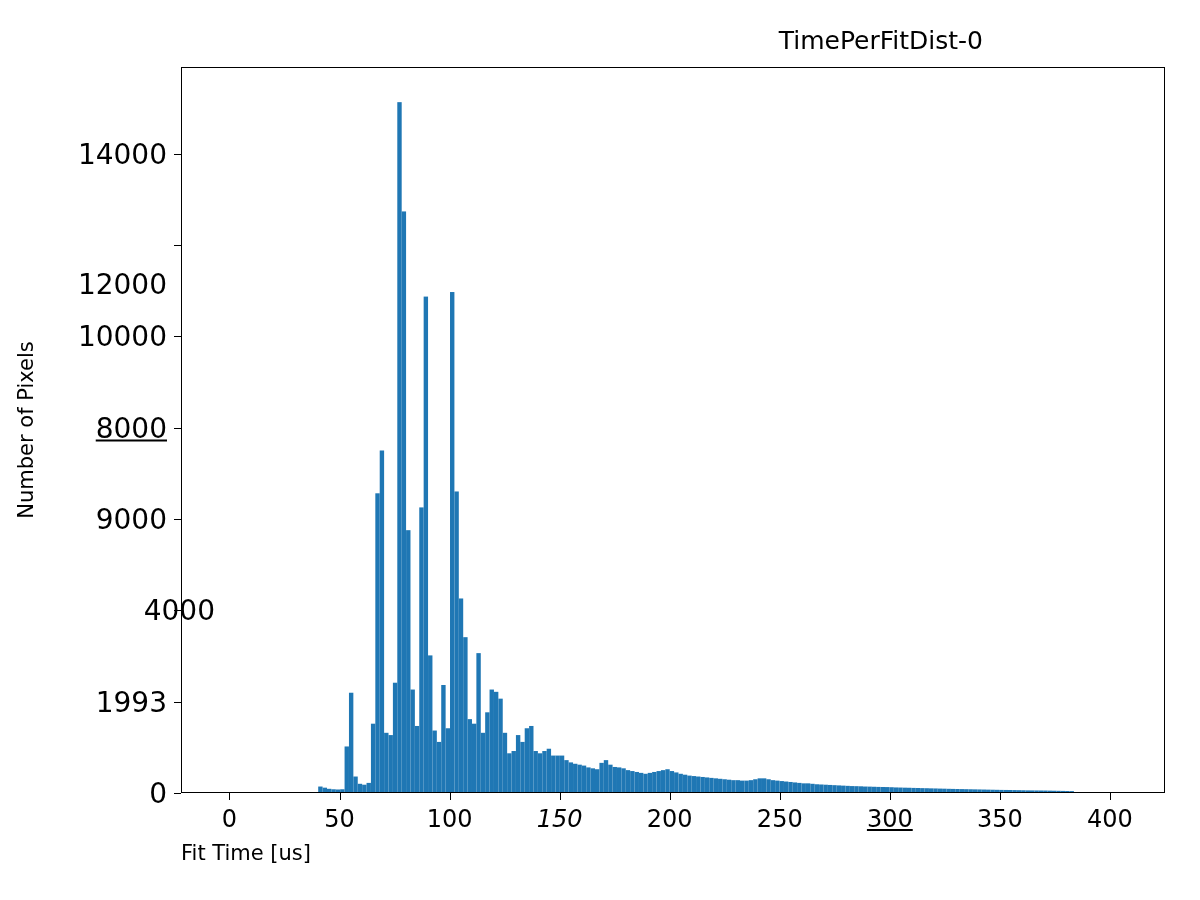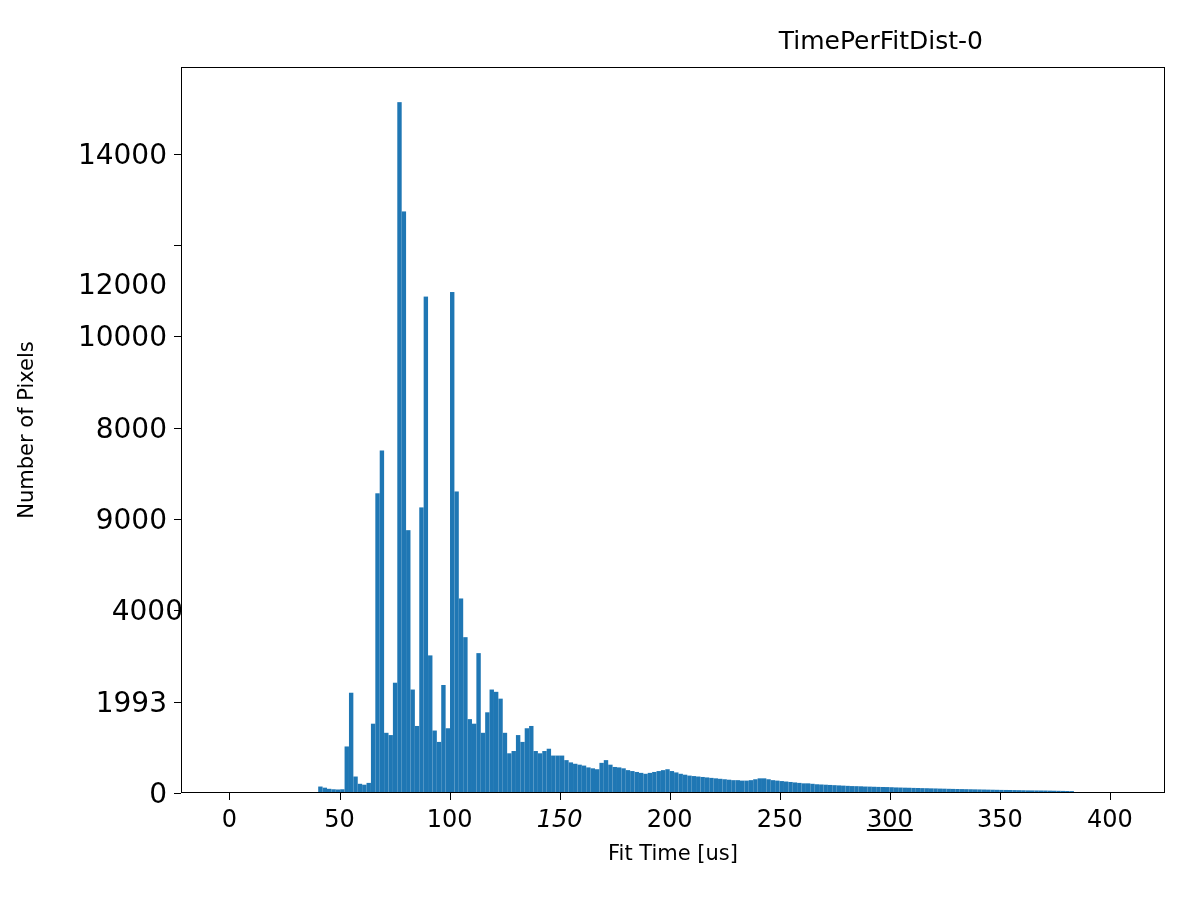--- a/index.html
+++ b/index.html
@@ -80,21 +80,20 @@
     font-size: 28px;
     color: #000000;
     white-space: nowrap;
     text-align: right;
   }
   #xlabel {
     position: absolute;
     left: 181px;
     width: 984px;
     top: 841px;
-    text-align: center;
     font-size: 21px;
     color: #000000;
   }
   #ylabel {
     position: absolute;
     left: 14px;
     top: 430px;
     font-size: 21px;
     color: #000000;
     transform-origin: left top;
@@ -307,25 +306,25 @@
       <div class="xtick-label" style="left:999.90px; top:805px;">350</div>
       <div class="xtick" style="left:1109.97px; top:793px;"></div>
       <div class="xtick-label" style="left:1109.97px; top:805px;">400</div>
     </div>
   <div id="y-axis-ticks">
       <div class="ytick" style="left:174px; top:793.00px;"></div>
       <div class="ytick-label" style="left:0px; width:167px; top:793.00px;">0</div>
       <div class="ytick" style="left:174px; top:701.68px;"></div>
       <div class="ytick-label" style="left:0px; width:167px; top:701.68px;">1993</div>
       <div class="ytick" style="left:174px; top:610.36px;"></div>
-      <div class="ytick-label" style="left:16px; width:167px; top:610.36px;">4000</div>
+      <div class="ytick-label" style="left:0px; width:167px; top:610.36px;padding-left:48px;">4000</div>
       <div class="ytick" style="left:174px; top:519.04px;"></div>
       <div class="ytick-label" style="left:0px; width:167px; top:519.04px;">9000</div>
       <div class="ytick" style="left:174px; top:427.72px;"></div>
-      <div class="ytick-label" style="left:0px; width:167px; top:427.72px;">8000</div>
+      <div class="ytick-label" style="left:0px; width:167px; top:427.72px;text-decoration:underline;">8000</div>
       <div class="ytick" style="left:174px; top:336.40px;"></div>
       <div class="ytick-label" style="left:0px; width:167px; top:336.40px;">10000</div>
       <div class="ytick" style="left:174px; top:245.08px;"></div>
       <div class="ytick-label" style="left:0px; width:167px; top:245.08px;margin-top:39px;">12000</div>
       <div class="ytick" style="left:174px; top:153.75px;"></div>
       <div class="ytick-label" style="left:0px; width:167px; top:153.75px;">14000</div>
     </div>
 
   <div id="xlabel">Fit Time [us]</div>
   <div id="ylabel">Number of Pixels</div>

